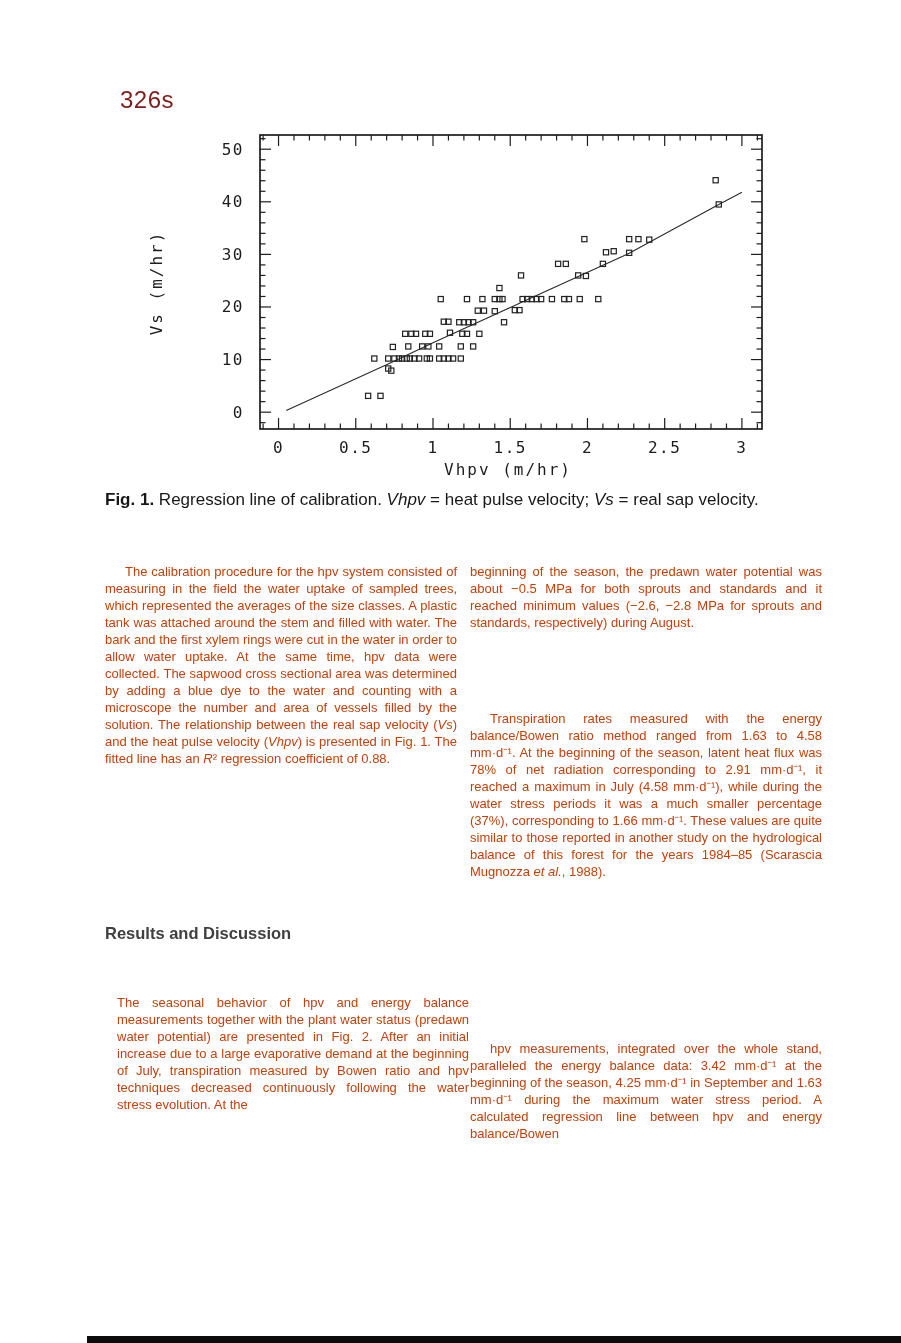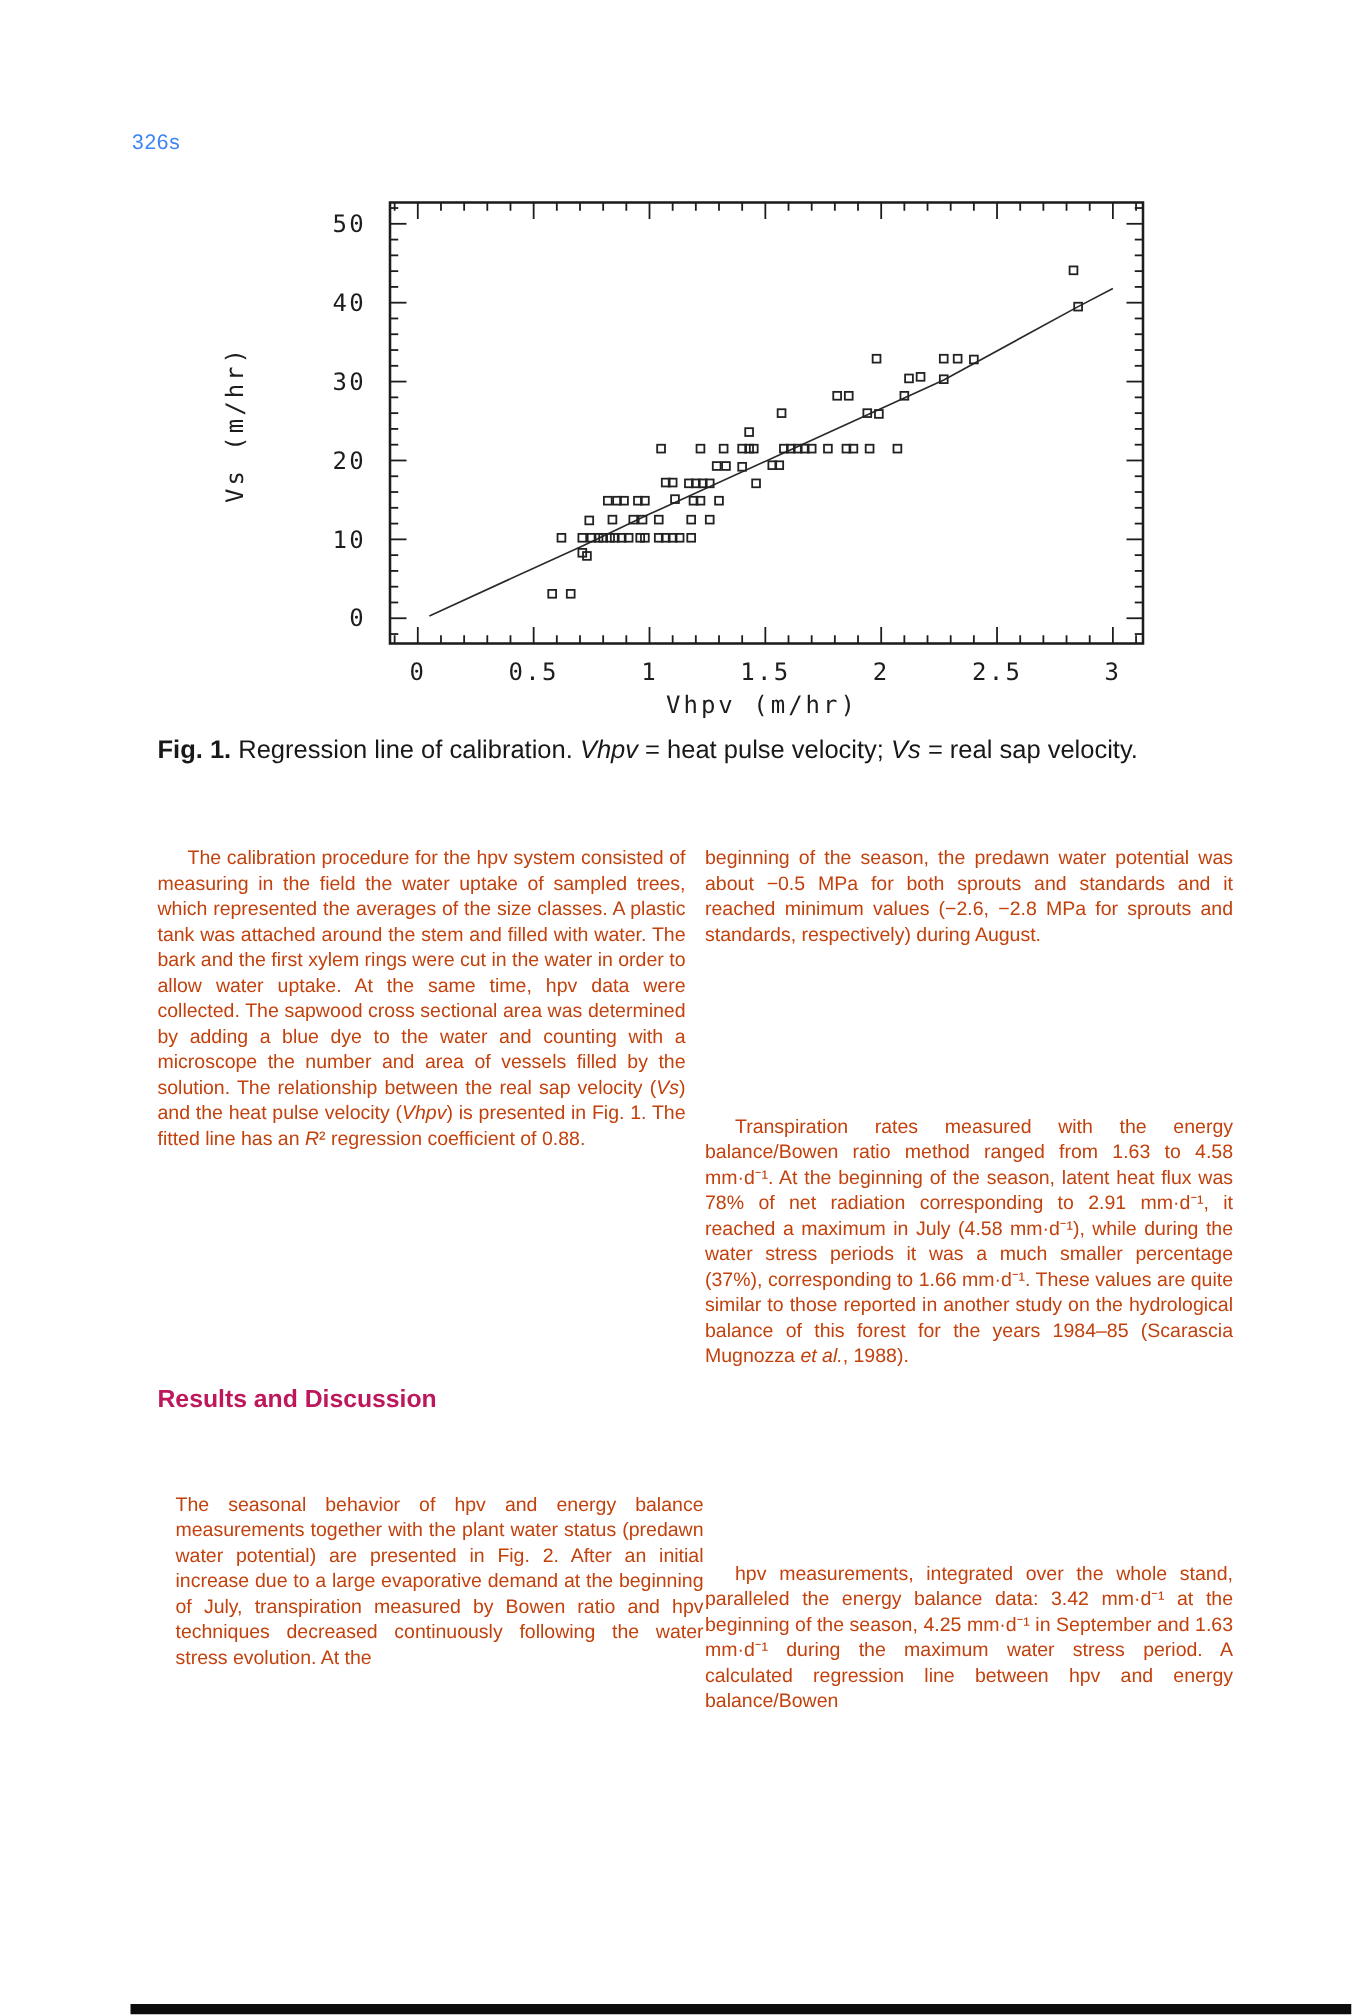--- a/index.html
+++ b/index.html
@@ -2,43 +2,43 @@
 <html><head>
 <meta charset="utf-8">
 <style>
   html,body{margin:0;padding:0;}
   body{
     width:901px;height:1343px;position:relative;background:#ffffff;
     font-family:"Liberation Sans", sans-serif;color:#111;
     overflow:hidden;
   }
   .page-number{
-    position:absolute;left:88px;top:86px;font-size:14px;color:#3b82f6;
+    position:absolute;left:120px;top:86px;font-size:24px;color:#7f1d1d;
     letter-spacing:0.5px;
   }
   .figure-wrap{position:absolute;left:0;top:0;}
   #chart-svg{position:absolute;left:100px;top:130px;width:700px;height:350px;}
   .caption{
     position:absolute;left:105px;top:492px;width:700px;
     font-size:17px;color:#181818;line-height:16px;
   }
   .caption b{font-weight:bold;}
   .col{
     position:absolute;width:352px;text-align:justify;
     font-size:13px;line-height:17px;color:#c2410c;
   }
   .indent{text-indent:20px;}
   #left-para-1{left:105px;top:563px;}
   #left-heading{
     position:absolute;left:105px;top:924px;font-size:16.5px;font-weight:bold;
-    color:#be185d;margin:0;
+    color:#404040;margin:0;
   }
   #left-para-2{left:117px;top:994px;}
   #right-para-1{left:470px;top:563px;}
-  #right-para-2{left:470px;top:742px;}
+  #right-para-2{left:470px;top:710px;}
   #right-para-3{left:470px;top:1040px;}
   .bottom-rule{
     position:absolute;left:87px;top:1336px;width:814px;height:7px;background:#0c0c0c;
   }
 </style>
 </head>
 <body>
 
 <div class="page-number">326s</div>
 

